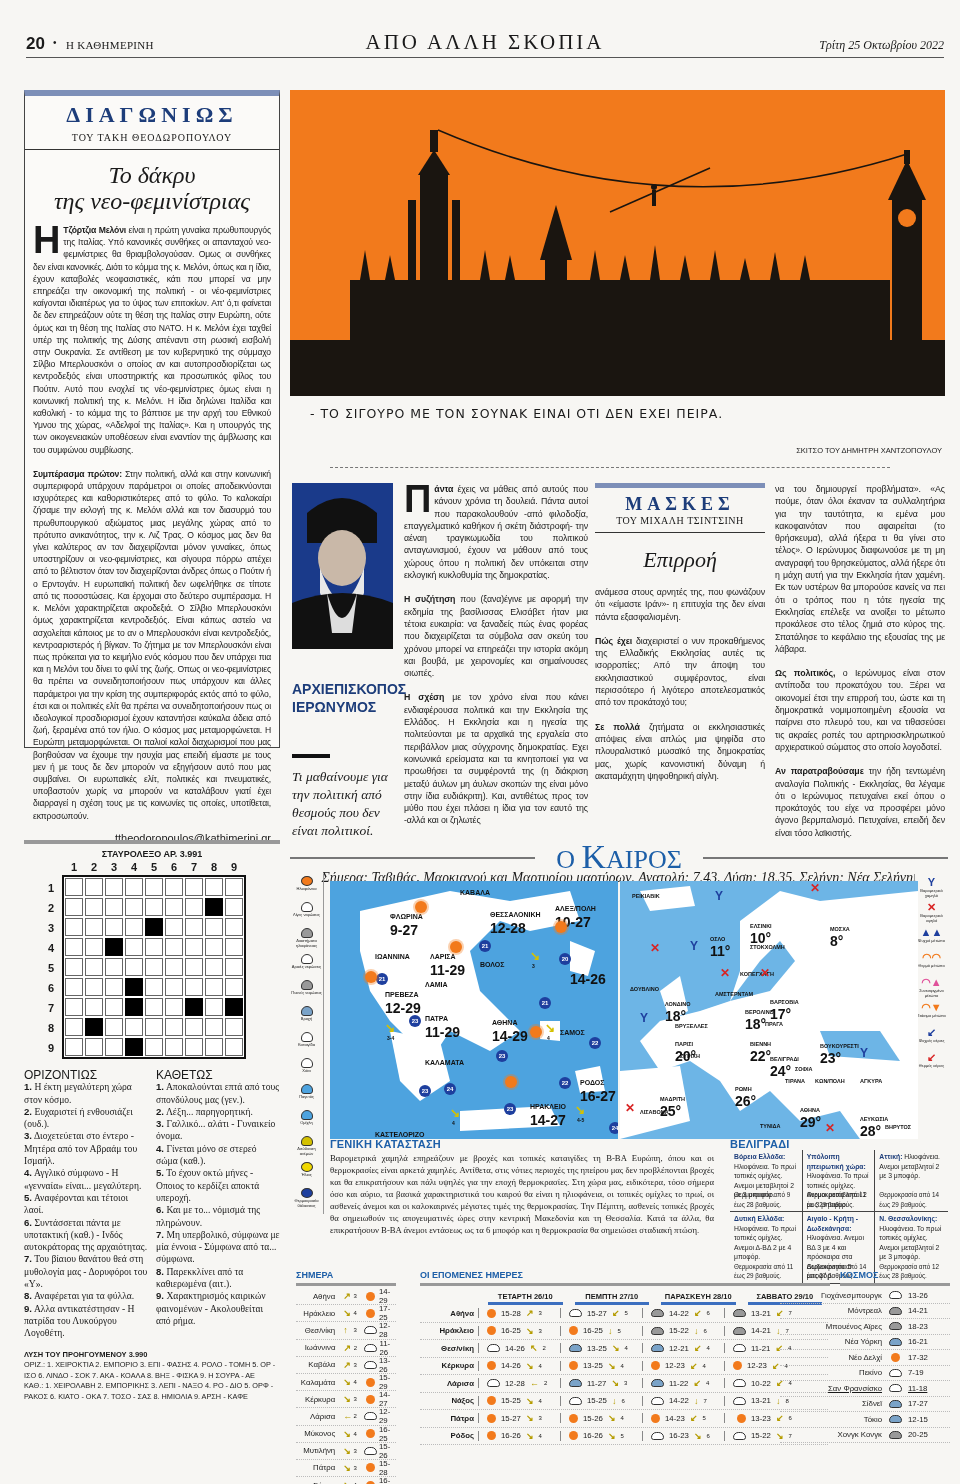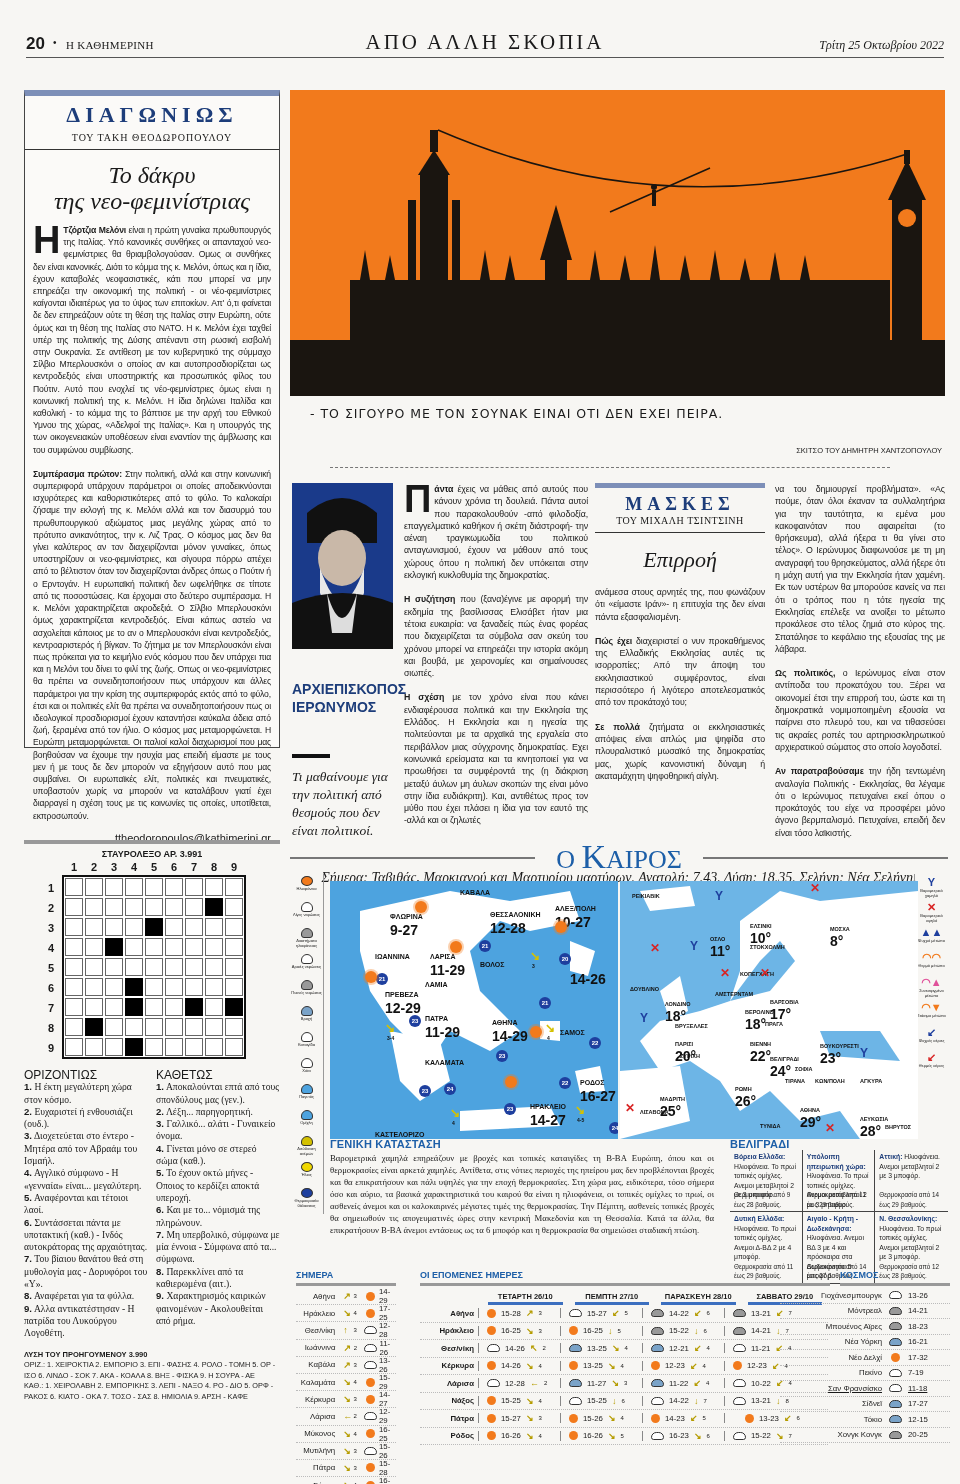--- a/index.html
+++ b/index.html
@@ -906,21 +906,21 @@
           <span>15-26</span>
           <span class="warr">↘</span>
           <span style="font-size: 6px;">4</span>
         </span>
         <span style="width: 82px; display: inline-flex; align-items: center; gap: 5px; padding-left: 8px; border-left: 1px solid rgb(136, 136, 136);">
           <span class="ico-sun"></span>
           <span>14-23</span>
           <span class="warr">↙</span>
           <span style="font-size: 6px;">5</span>
         </span>
-        <span style="width: 82px; display: inline-flex; align-items: center; gap: 5px; padding-left: 20px; border-left: 1px solid rgb(136, 136, 136);">
+        <span style="width: 82px; display: inline-flex; align-items: center; gap: 5px; padding-left: 12px; border-left: 1px solid rgb(136, 136, 136);">
           <span class="ico-sun"></span>
           <span>13-23</span>
           <span class="warr">↙</span>
           <span style="font-size: 6px;">6</span>
         </span>
       </div>
       <div class="trow" style="height: 17.5px;">
         <span class="nm" style="width: 58px; font-weight: bold; padding-right: 4px;">Ρόδος</span>
         <span style="width: 82px; display: inline-flex; align-items: center; gap: 5px; padding-left: 8px; border-left: 1px solid rgb(136, 136, 136);">
           <span class="ico-sun"></span>

